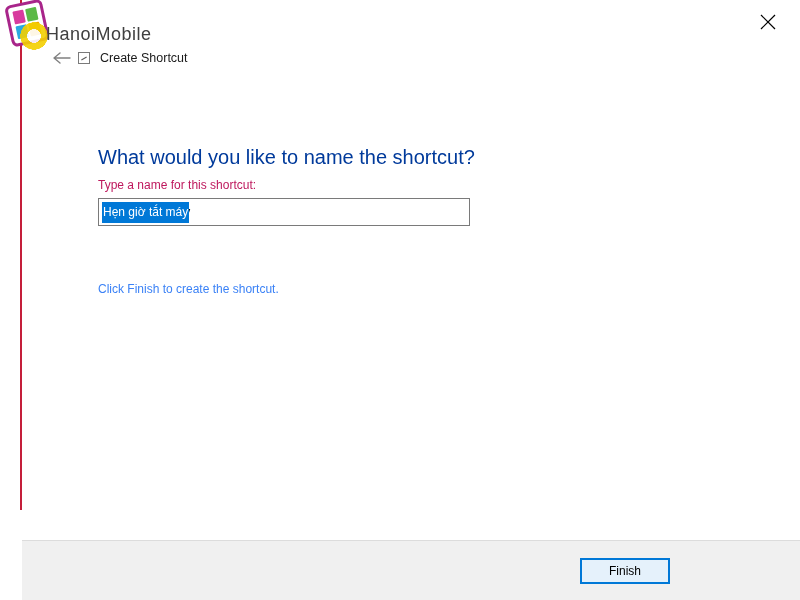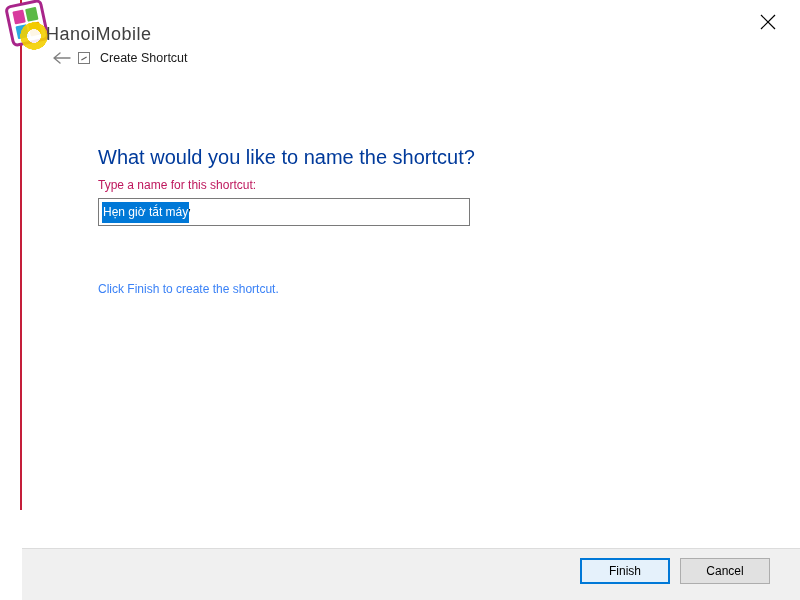--- a/index.html
+++ b/index.html
@@ -114,21 +114,21 @@
     top: 282px;
     left: 98px;
     font-size: 12px;
     color: #3b82f6;
   }
   .footer-bar {
     position: absolute;
     left: 22px;
     right: 0;
     bottom: 0;
-    height: 52px;
+    height: 60px;
     background: #f0f0f0;
     border-top: 1px solid #dcdcdc;
   }
   .btn {
     position: absolute;
     bottom: 16px;
     width: 90px;
     height: 26px;
     font-family: inherit;
     font-size: 12px;
@@ -221,21 +221,20 @@
 
 <div class="field-label">Type a name for this shortcut:</div>
 
 <input class="name-input" type="text" value="Hẹn giờ tắt máy" style="">
 <div class="name-input-selection">Hẹn giờ tắt máy</div>
 
 <div class="hint-text">Click Finish to create the shortcut.</div>
 
 <div class="footer-bar">
   <button class="btn btn-finish">Finish</button>
-  <button class="btn btn-cancel">Cancel</button>
 </div>
 
 <div class="watermark">
   <div class="wm-phone">
     <div class="wm-phone-inner">
       <div class="wm-sq a"></div>
         <div class="wm-sq b"></div>
       <div class="wm-sq c"></div>
         <div class="wm-sq d"></div>
     </div>

